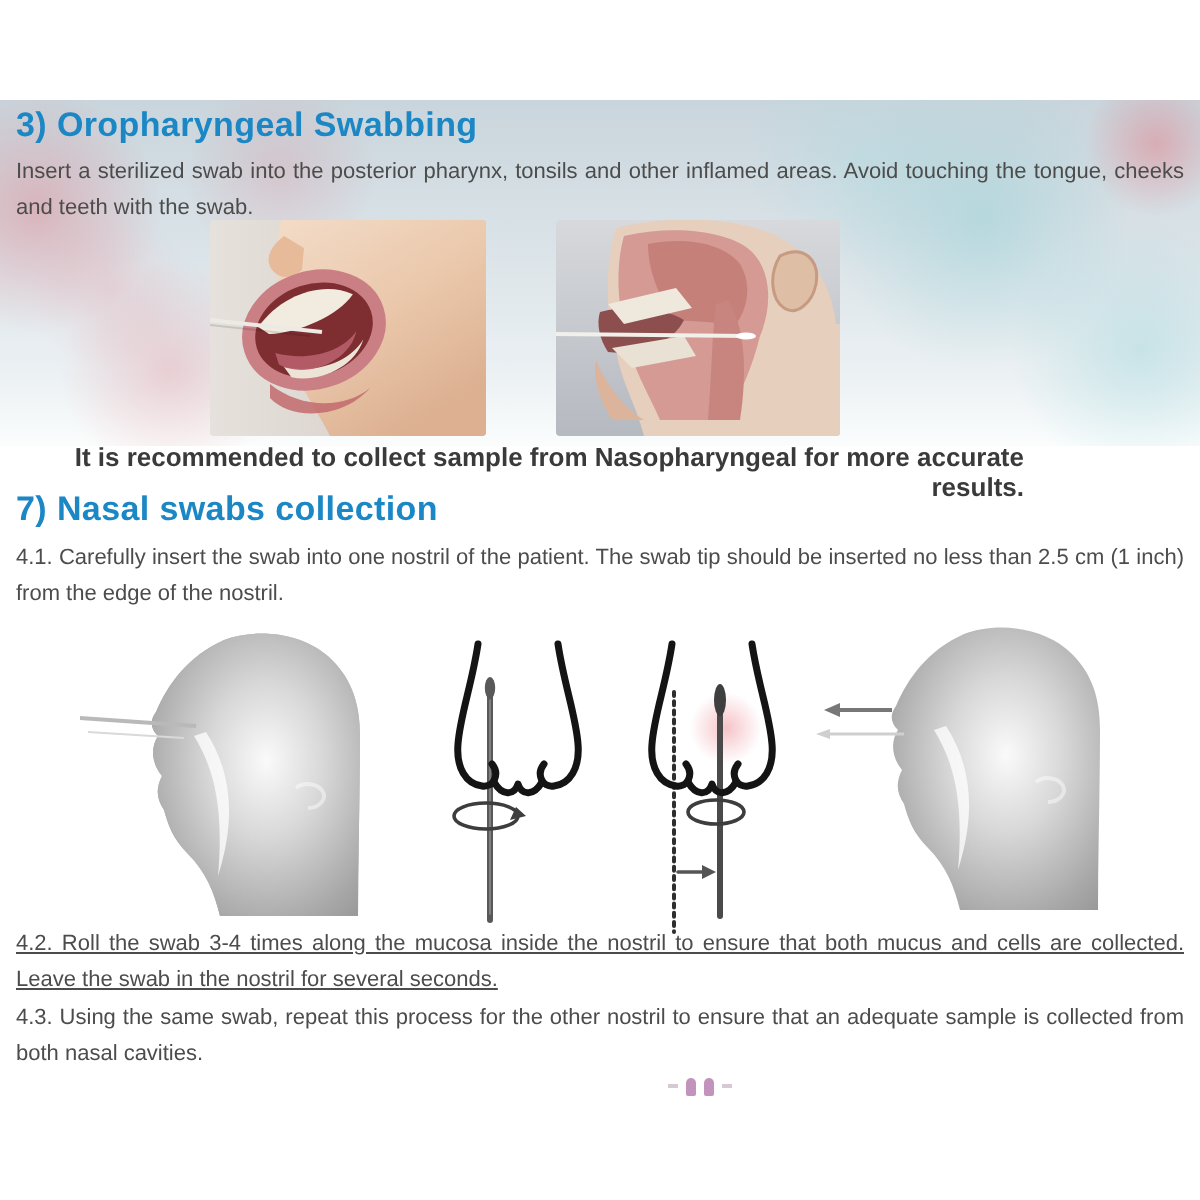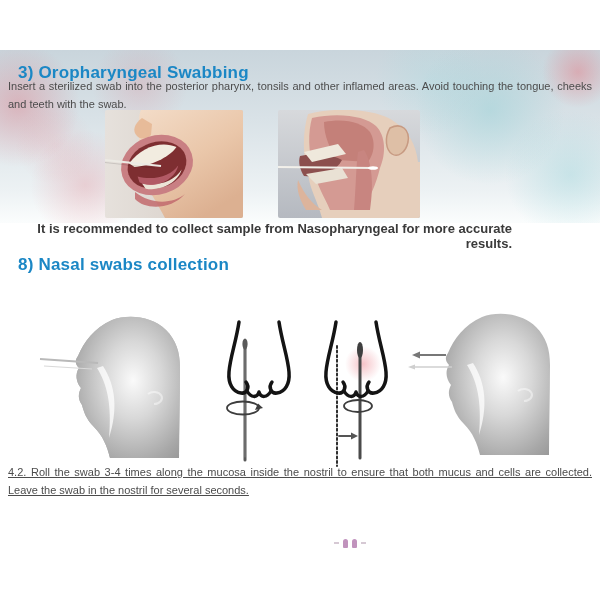--- a/index.html
+++ b/index.html
@@ -24,21 +24,21 @@
   .virus-right {
     position:absolute; right:0; top:0; width:230px; height:173px;
     background:
       radial-gradient(circle at 208px 22px,  rgba(228,118,128,0.45), rgba(228,118,128,0) 36px),
       radial-gradient(circle at 120px 60px,  rgba(150,208,214,0.50), rgba(150,208,214,0) 75px),
       radial-gradient(circle at 200px 125px, rgba(160,214,220,0.45), rgba(160,214,220,0) 65px),
       radial-gradient(circle at 60px 30px,   rgba(170,218,224,0.35), rgba(170,218,224,0) 55px);
   }
   
   .h-blue {
-    position:absolute; left:8px; margin:10px;
+    position:absolute; left:8px; margin:0;
     font-size:17px; font-weight:bold; color:#1b87c5; letter-spacing:0.2px;
   }
   .body-text {
     position:absolute; left:8px; width:584px; margin:0;
     font-size:11px; line-height:18px; color:#4c4c4c; text-align:justify;
   }
   .note {
     position:absolute; top:221px; left:0; width:512px; margin:0;
     text-align:right; font-size:13px; font-weight:bold; color:#3a3a3a;
   }
@@ -118,22 +118,23 @@
       <polygon points="28,64 64,58 70,68 38,74" fill="#e9e1d4"></polygon>
       <path d="M 20 70 C 26 84 34 94 44 100 L 28 100 C 22 90 18 80 20 70 Z" fill="#dcb49c"></path>
       <path d="M 112 18 C 124 12 132 20 130 32 C 128 42 120 48 114 44 C 108 40 106 28 112 18 Z" fill="#debfa6" stroke="#c79a82" stroke-width="1.5"></path>
       <line x1="0" y1="57" x2="96" y2="58" stroke="#f2f0ea" stroke-width="2"></line>
       <ellipse cx="95" cy="58" rx="5" ry="1.8" fill="#ffffff"></ellipse>
     </svg>
   </div>
 
   <p class="note">It is recommended to collect sample from Nasopharyngeal for more accurate results.</p>
 
-  <h2 class="h-blue" style="top:245px;">8) Nasal swabs collection</h2>
-
+  <h2 class="h-blue" style="top:245px;">7) Nasal swabs collection</h2>
+
+  <p class="body-text" style="top:270px;">4.1. Carefully insert the swab into one nostril of the patient. The swab tip should be inserted no less than 2.5 cm (1 inch) from the edge of the nostril.</p>
 
   <div class="diagram-row">
     <svg width="600" height="162" viewBox="0 0 600 162">
       <defs>
         <radialGradient id="gHead" cx="0.55" cy="0.45" r="0.78">
           <stop offset="0" stop-color="#fafafa"></stop>
           <stop offset="0.35" stop-color="#d8d8d8"></stop>
           <stop offset="0.75" stop-color="#a8a8a8"></stop>
           <stop offset="1" stop-color="#8f8f8f"></stop>
         </radialGradient>
@@ -187,20 +188,21 @@
         <line x1="446" y1="47" x2="416" y2="47" stroke="#777777" stroke-width="2"></line>
         <polygon points="412,47 420,43.5 420,50.5" fill="#777777"></polygon>
         <line x1="452" y1="59" x2="412" y2="59" stroke="#cfcfcf" stroke-width="1.5"></line>
         <polygon points="408,59 415,56.5 415,61.5" fill="#cfcfcf"></polygon>
       </g>
     </svg>
   </div>
 
   <p class="body-text" style="top:463px;text-decoration:underline;">4.2. Roll the swab 3-4 times along the mucosa inside the nostril to ensure that both mucus and cells are collected. Leave the swab in the nostril for several seconds.</p>
 
+  <p class="body-text" style="top:500px;">4.3. Using the same swab, repeat this process for the other nostril to ensure that an adequate sample is collected from both nasal cavities.</p>
 
 
   <div class="footer-decor">
     <span class="dash"></span>
     <span class="fig"></span>
     <span class="fig"></span>
     <span class="dash"></span>
   </div>
 
 </div>

